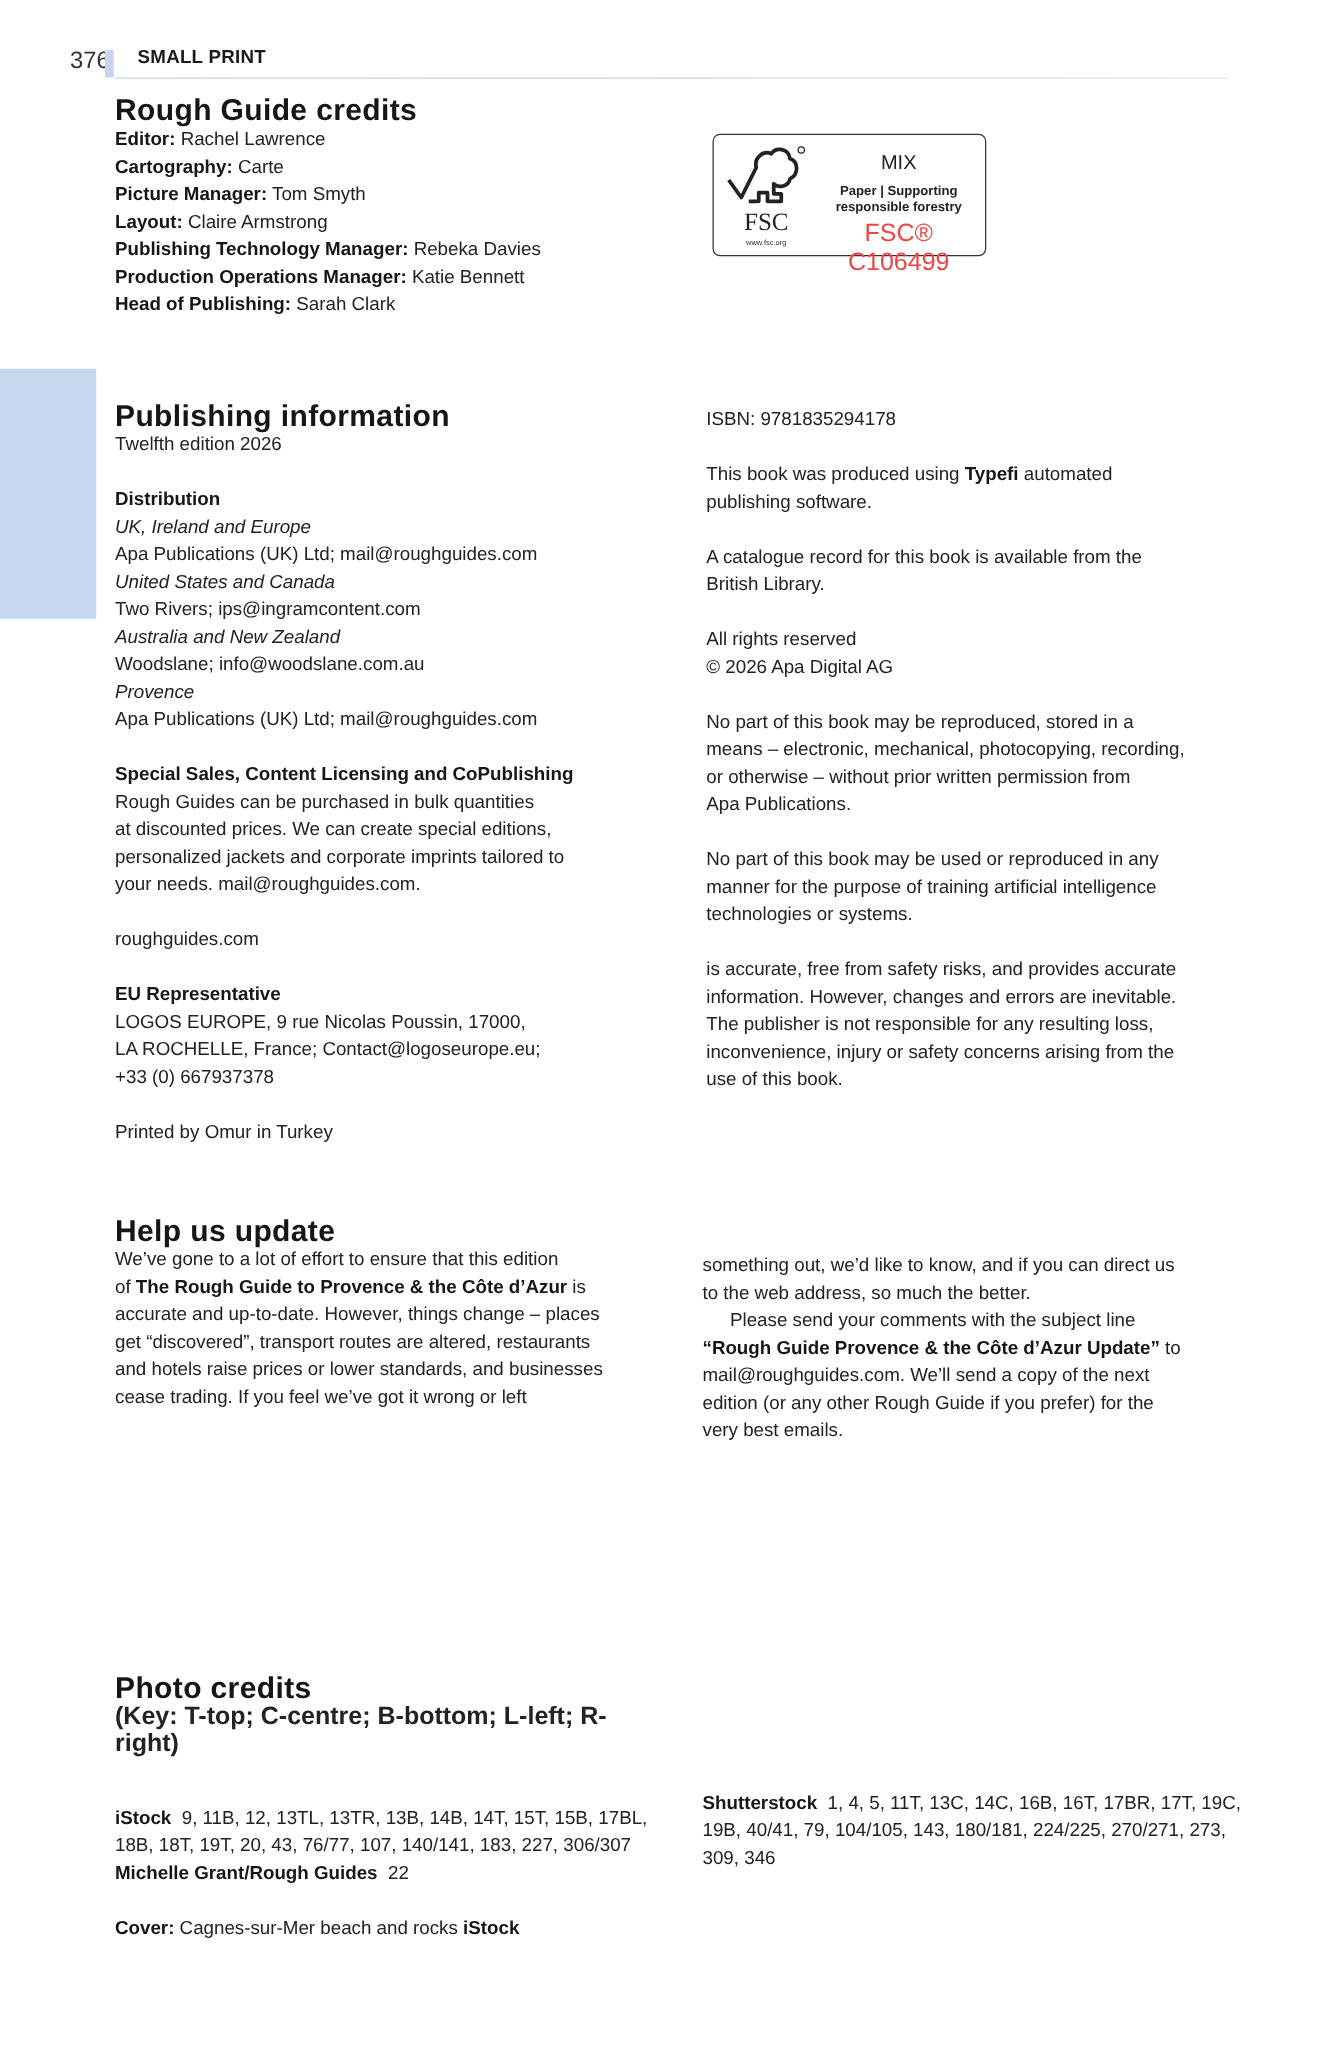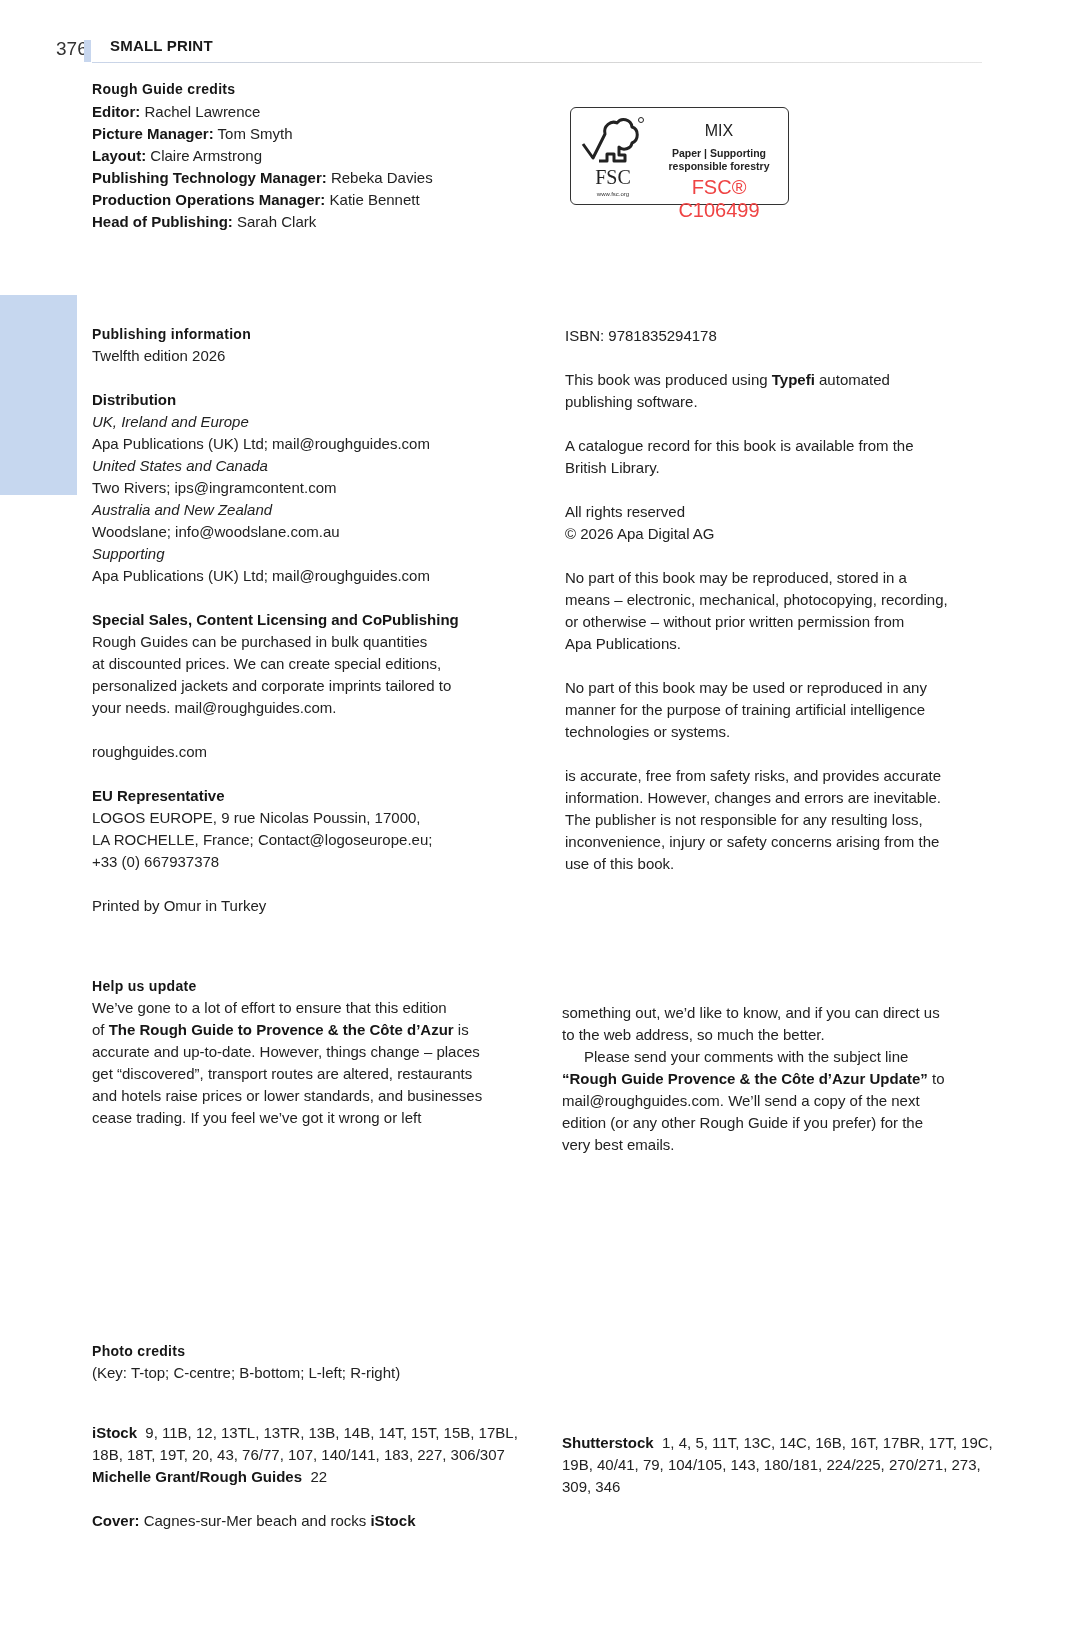--- a/index.html
+++ b/index.html
@@ -5,21 +5,21 @@
   html, body { margin:0; padding:0; background:#ffffff; }
   body { width:1065px; height:1647px; position:relative; overflow:hidden;
          font-family:"Liberation Sans", "DejaVu Sans", sans-serif; color:#1e1e1e; }
   .abs { position:absolute; }
   .pagenum { left:56px; top:38px; font-size:19px; color:#333; }
   .tab { left:84px; top:40px; width:7px; height:22px; background:#c7d6ee; }
   .runhead { left:110px; top:37px; font-size:15px; font-weight:bold; letter-spacing:0.2px; color:#1a1a1a; }
   .rule { left:92px; top:62px; width:890px; height:1px; background:linear-gradient(90deg,#c9d5e9 0,#cfcfcf 40%,#e6e6e6 100%); }
   .sidebar-band { left:0; top:295px; width:77px; height:200px; background:#c6d7ef; }
 
-  h2 { margin:0; font-size:14px; font-weight:bold; letter-spacing:0.3px; color:#161616; }
+  h2 { margin:0; font-size:24px; font-weight:bold; letter-spacing:0.3px; color:#161616; }
   .txt { font-size:15px; line-height:22px; color:#222; }
   .txt p { margin:0; }
   .txt .gap { height:22px; }
   b { font-weight:bold; color:#161616; }
   i { font-style:italic; }
 
   .credits { left:92px; top:78px; width:420px; }
   .credits h2 { margin-bottom:1px; }
 
   .fsc { left:570px; top:107px; width:217px; height:96px; border:1.5px solid #333; border-radius:6px; background:#fff; }
@@ -30,34 +30,35 @@
 
   .pubinfo { left:92px; top:300px; width:420px;margin-top:23px; }
   .pubright { left:565px; top:325px; width:440px; }
 
   .help { left:92px; top:975px; width:430px; }
   .helpright { left:562px; top:1002px; width:440px; }
   .indent { text-indent:22px; }
 
   .photo { left:92px; top:1340px; width:430px; }
   .photoright { left:562px; top:1432px; width:440px; }
-  .photo .key { font-size:15px; }
+  .photo .key { font-size:20px;font-weight:bold; }
 </style>
 </head>
 <body>
 
 <div class="abs pagenum">376</div>
 <div class="abs tab"></div>
 <div class="abs runhead">SMALL PRINT</div>
 <div class="abs rule"></div>
 <div class="abs sidebar-band"></div>
 
 <div class="abs credits txt">
   <h2>Rough Guide credits</h2>
   <p><b>Editor:</b> <span>Rachel Lawrence</span></p>
+  <p><b>Cartography:</b> <span>Carte</span></p>
   <p><b>Picture Manager:</b> <span>Tom Smyth</span></p>
   <p><b>Layout:</b> <span>Claire Armstrong</span></p>
   <p><b>Publishing Technology Manager:</b> <span>Rebeka Davies</span></p>
   <p><b>Production Operations Manager:</b> <span>Katie Bennett</span></p>
   <p><b>Head of Publishing:</b> <span>Sarah Clark</span></p>
 </div>
 
 <div class="abs fsc">
   <svg class="logo" viewBox="0 0 72 86">
     <path d="M6 30 L16 44 L28 20 C26 12 34 6 40 9 C44 3 54 5 55 13 C62 15 62 26 55 29 C54 35 46 37 42 33 L42 41 L48 41 L48 47 L37 47 L37 40 L30 40 L30 47 L22 47" fill="none" stroke="#222" stroke-width="3" stroke-linejoin="round"></path>
@@ -77,21 +78,21 @@
   <h2>Publishing information</h2>
   <p>Twelfth edition 2026</p>
   <div class="gap"></div>
   <p><b>Distribution</b></p>
   <p><i>UK, Ireland and Europe</i></p>
   <p>Apa Publications (UK) Ltd; mail@roughguides.com</p>
   <p><i>United States and Canada</i></p>
   <p>Two Rivers; ips@ingramcontent.com</p>
   <p><i>Australia and New Zealand</i></p>
   <p>Woodslane; info@woodslane.com.au</p>
-  <p><i>Supporting</i></p>
+  <p><i>Provence</i></p>
   <p>Apa Publications (UK) Ltd; mail@roughguides.com</p>
   <div class="gap"></div>
   <p><b>Special Sales, Content Licensing and CoPublishing</b></p>
   <p>Rough Guides can be purchased in bulk quantities</p>
   <p>at discounted prices. We can create special editions,</p>
   <p>personalized jackets and corporate imprints tailored to</p>
   <p>your needs. mail@roughguides.com.</p>
   <div class="gap"></div>
   <p>roughguides.com</p>
   <div class="gap"></div>

